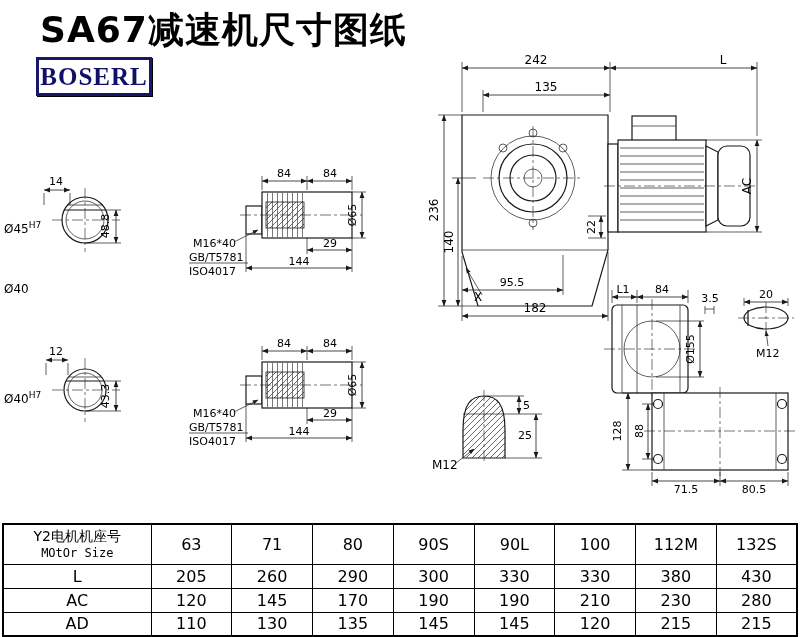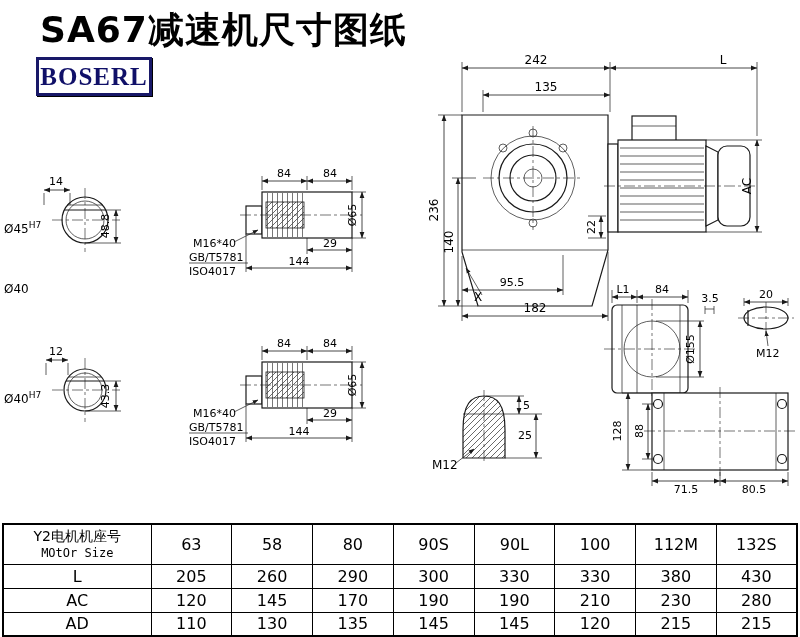--- a/index.html
+++ b/index.html
@@ -315,21 +315,21 @@
         <col>
         <col>
   </colgroup>
   <thead>
     <tr>
       <th>
         <div class="cn">Y2电机机座号</div>
         <div class="en">MOtOr Size</div>
       </th>
       <th>63</th>
-      <th>58</th>
+      <th>71</th>
       <th>80</th>
       <th>90S</th>
       <th>90L</th>
       <th>100</th>
       <th>112M</th>
       <th>132S</th>
     </tr>
   </thead>
   <tbody>
     <tr>

